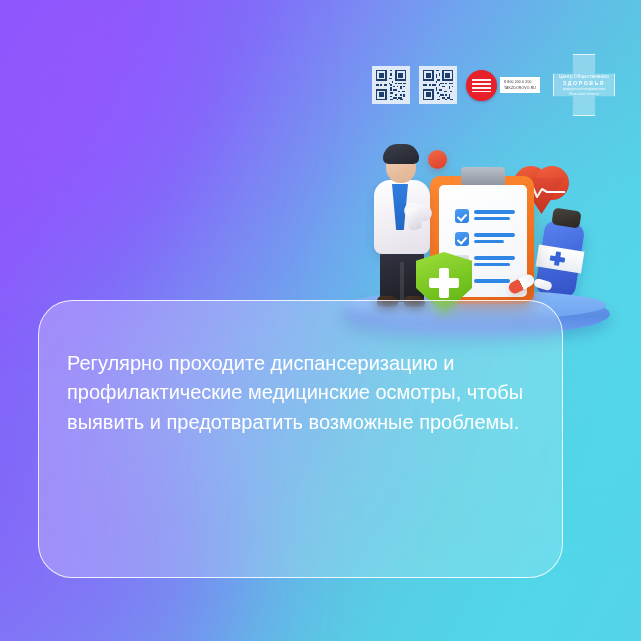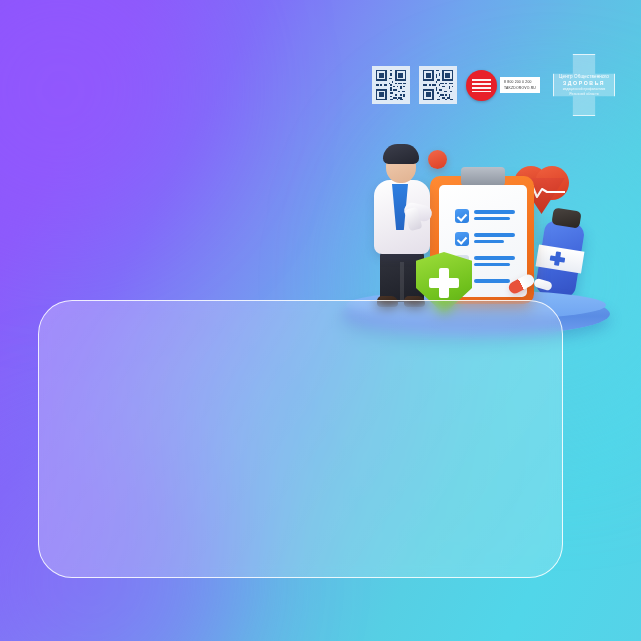--- a/index.html
+++ b/index.html
@@ -579,15 +579,16 @@
       <div class="doc-head"></div>
       <div class="doc-hair"></div>
       <div class="doc-arm"></div>
       <div class="doc-device"></div>
     </div>
 
     <div class="shield"></div>
   </div>
 
   <div class="card">
+    <p class="card-body">Регулярно проходите диспансеризацию и профилактические медицинские осмотры, чтобы выявить и предотвратить возможные проблемы.</p>
   </div>
 
 </div>
 
 </body></html>

